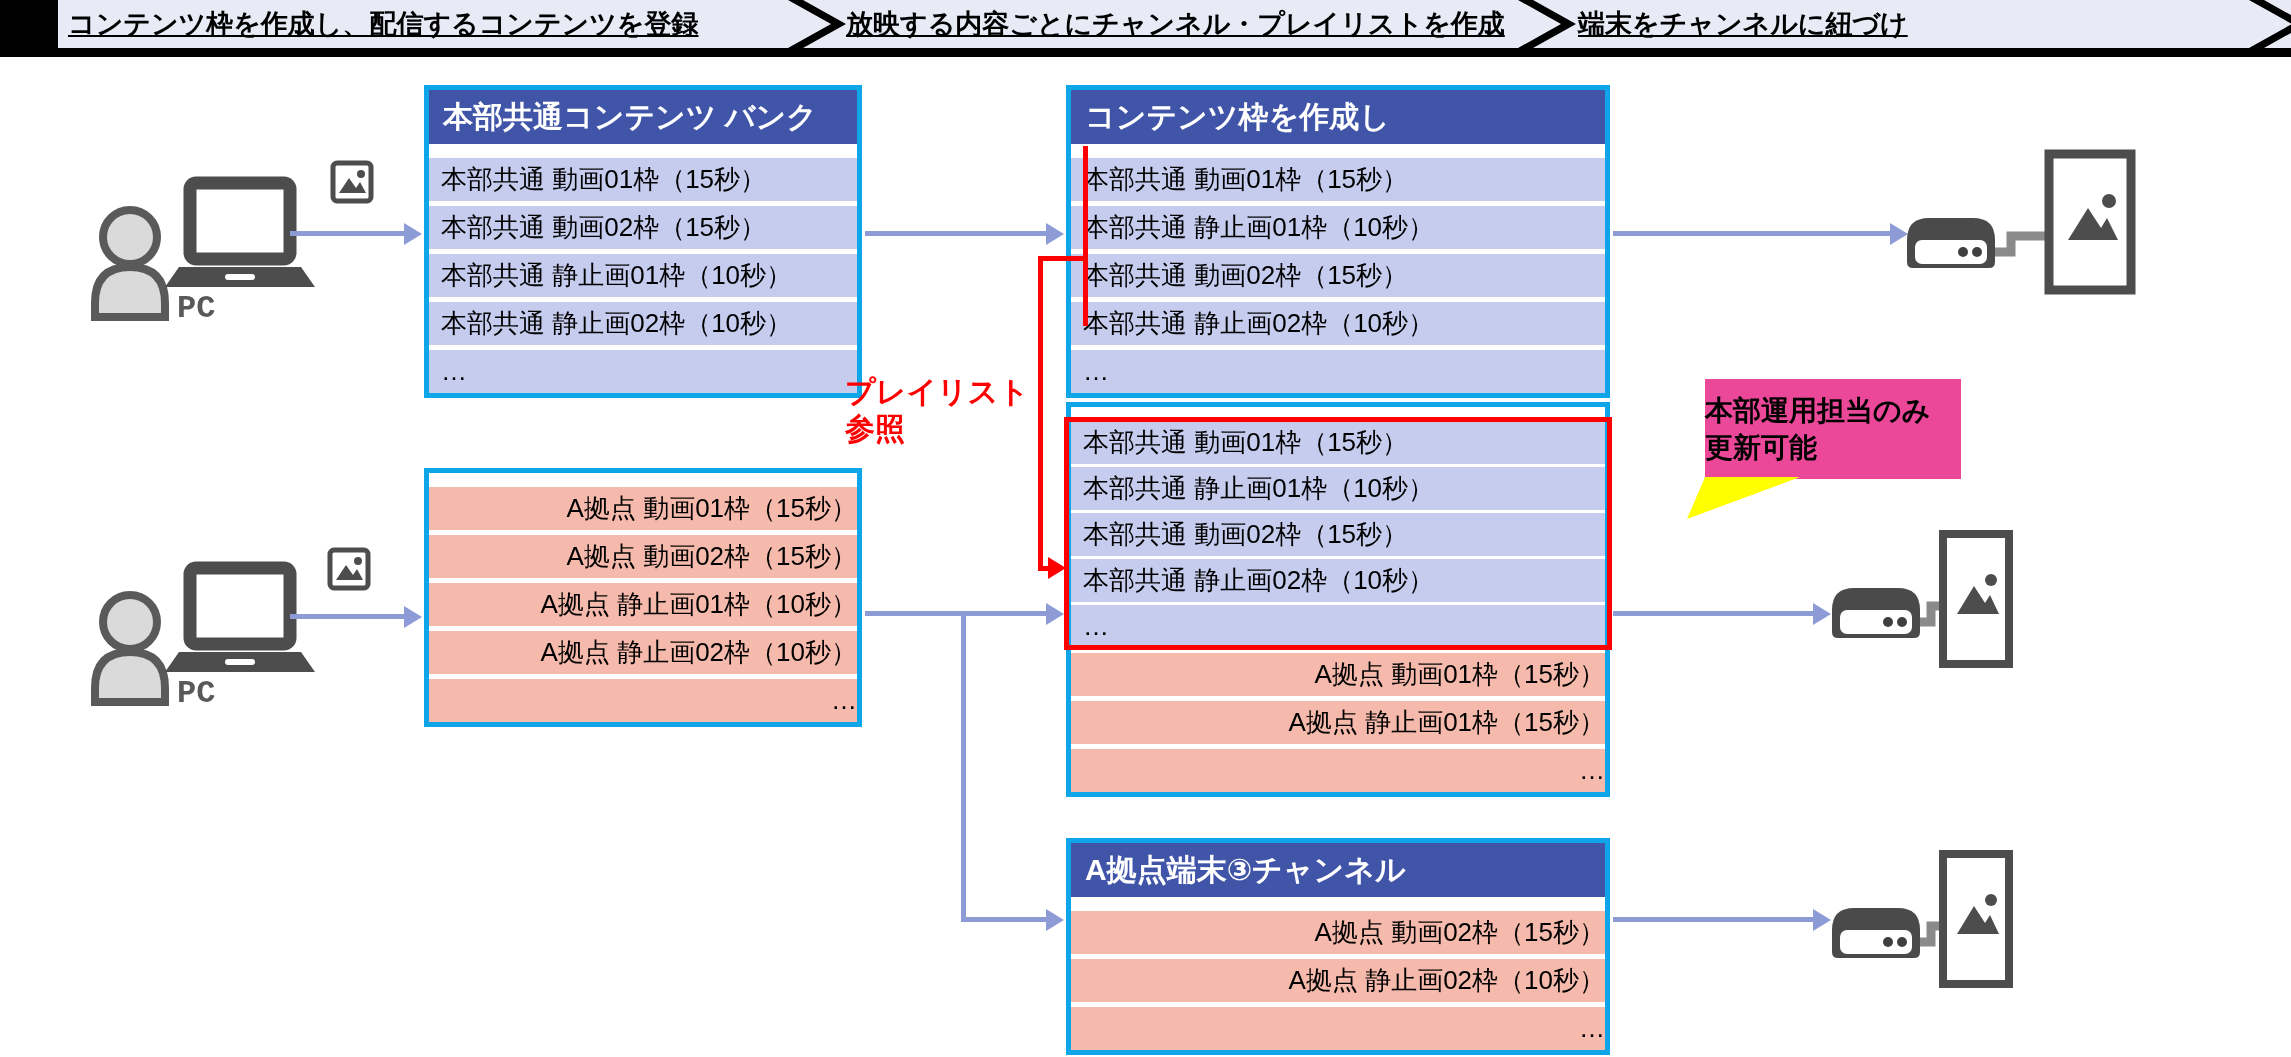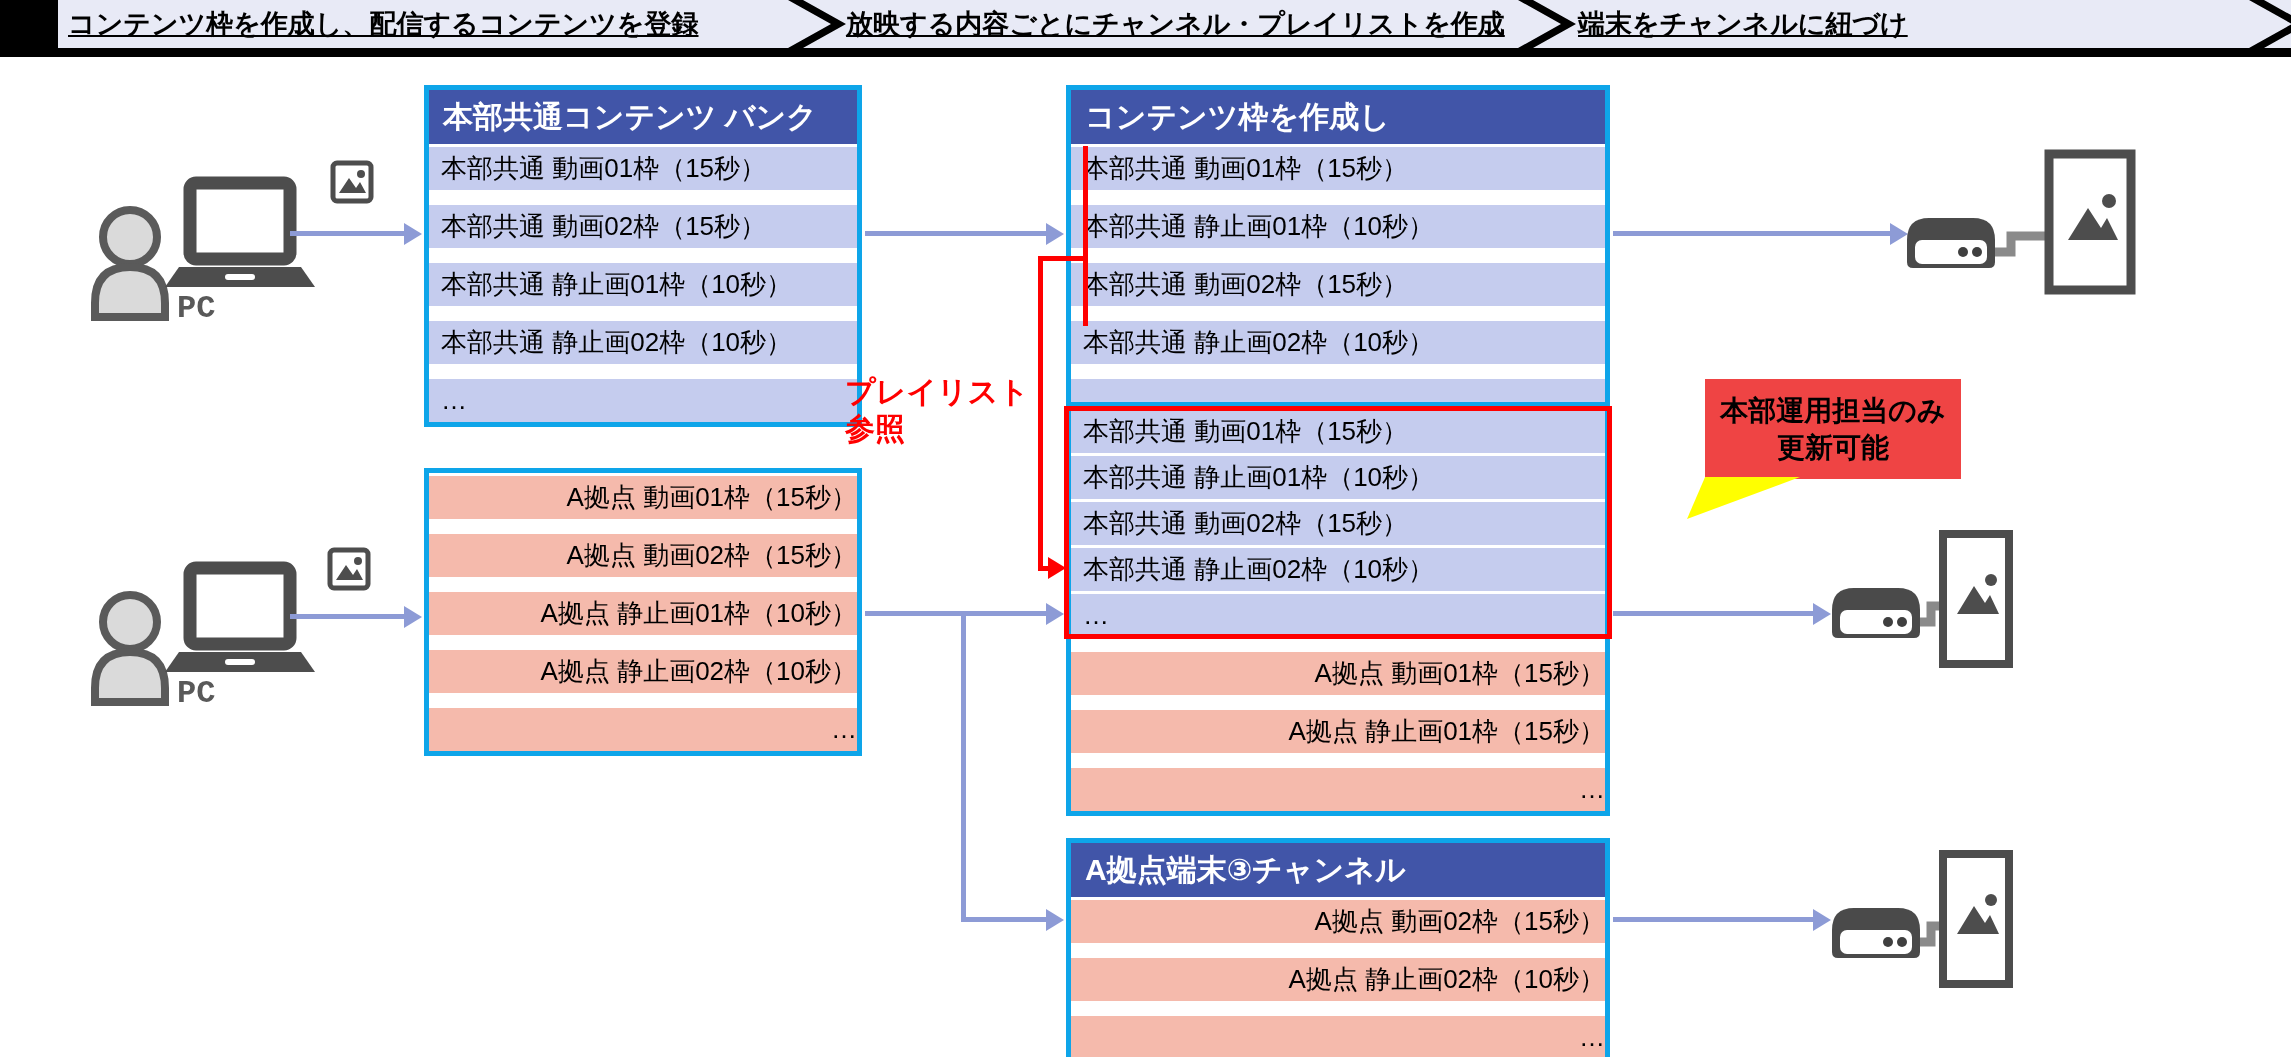--- a/index.html
+++ b/index.html
@@ -13,41 +13,41 @@
   .ribbon-start{position:absolute;left:0;top:0;width:58px;height:57px;background:#000;}
   .chev{position:absolute;top:0;width:58px;height:48px;background:#000;
         clip-path:polygon(0px 0px,15px 0px,58px 24px,15px 48px,0px 48px,43px 24px);}
   .chev.c1{left:788px;} .chev.c2{left:1518px;} .chev.c3{left:2249px;}
   .step-label{position:absolute;top:0;height:48px;line-height:48px;font-size:27px;font-weight:bold;color:#000;white-space:nowrap;text-decoration:underline;}
   .step-label.s1{left:68px;} .step-label.s2{left:846px;} .step-label.s3{left:1578px;}
 
   
   .box{position:absolute;border:5px solid #0ea5e9;background:#ffffff;box-sizing:border-box;}
   .box-header{height:54px;line-height:54px;background:#4155A8;color:#fff;font-size:30px;font-weight:bold;padding-left:14px;white-space:nowrap;}
-  .rows{display:flex;flex-direction:column;gap:15px;padding-top:3px;background:#fff;}
+  .rows{display:flex;flex-direction:column;gap:5px;padding-top:14px;background:#fff;}
   .row{height:43px;line-height:43px;font-size:26px;color:#000;padding-left:12px;white-space:nowrap;}
   .row.blue{background:#C5CCEE;}
   .row.pink{background:#F5BAAC;text-align:right;}
   .bank{width:438px;}
   .channel{width:544px;}
   .hq-wrap{position:relative;display:flex;flex-direction:column;gap:3px;}
   .red-frame{position:absolute;left:-7px;right:-7px;top:-4px;bottom:-2px;border:5px solid #FF0000;pointer-events:none;z-index:6;}
 
   
   .hline{position:absolute;height:5px;background:#8D9BD6;}
   .vline{position:absolute;width:5px;background:#8D9BD6;}
   .ahead{position:absolute;width:0;height:0;border-top:11px solid transparent;border-bottom:11px solid transparent;border-left:18px solid #8D9BD6;}
   .redline-h{position:absolute;height:5px;background:#FF0000;z-index:7;}
   .redline-v{position:absolute;width:5px;background:#FF0000;z-index:7;}
   .redhead{position:absolute;width:0;height:0;border-top:11px solid transparent;border-bottom:11px solid transparent;border-left:18px solid #FF0000;z-index:7;}
 
   
   .playlist-ref{position:absolute;left:845px;top:373px;width:200px;text-align:left;color:#FF0000;font-size:30px;font-weight:bold;line-height:37px;z-index:8;}
-  .callout{position:absolute;left:1705px;top:379px;width:256px;height:100px;background:#ef4444;z-index:8;
-           text-align:center;font-size:28px;font-weight:bold;color:#000;line-height:37px;padding-top:13px;box-sizing:border-box;}
+  .callout{position:absolute;left:1705px;top:379px;width:256px;height:100px;background:#ec4899;z-index:8;
+           font-size:28px;font-weight:bold;color:#000;line-height:37px;padding-top:13px;box-sizing:border-box;}
   .callout-tail{position:absolute;left:1687px;top:477px;width:113px;height:42px;background:#FFFF00;z-index:8;
            clip-path:polygon(16% 0%,100% 0%,0% 100%);}
 
   
   .icon-abs{position:absolute;}
   .pc-label{position:absolute;width:110px;text-align:left;font-size:32px;font-weight:bold;color:#595959;font-family:Liberation Mono, monospace;}
 </style>
 </head>
 <body>
 

